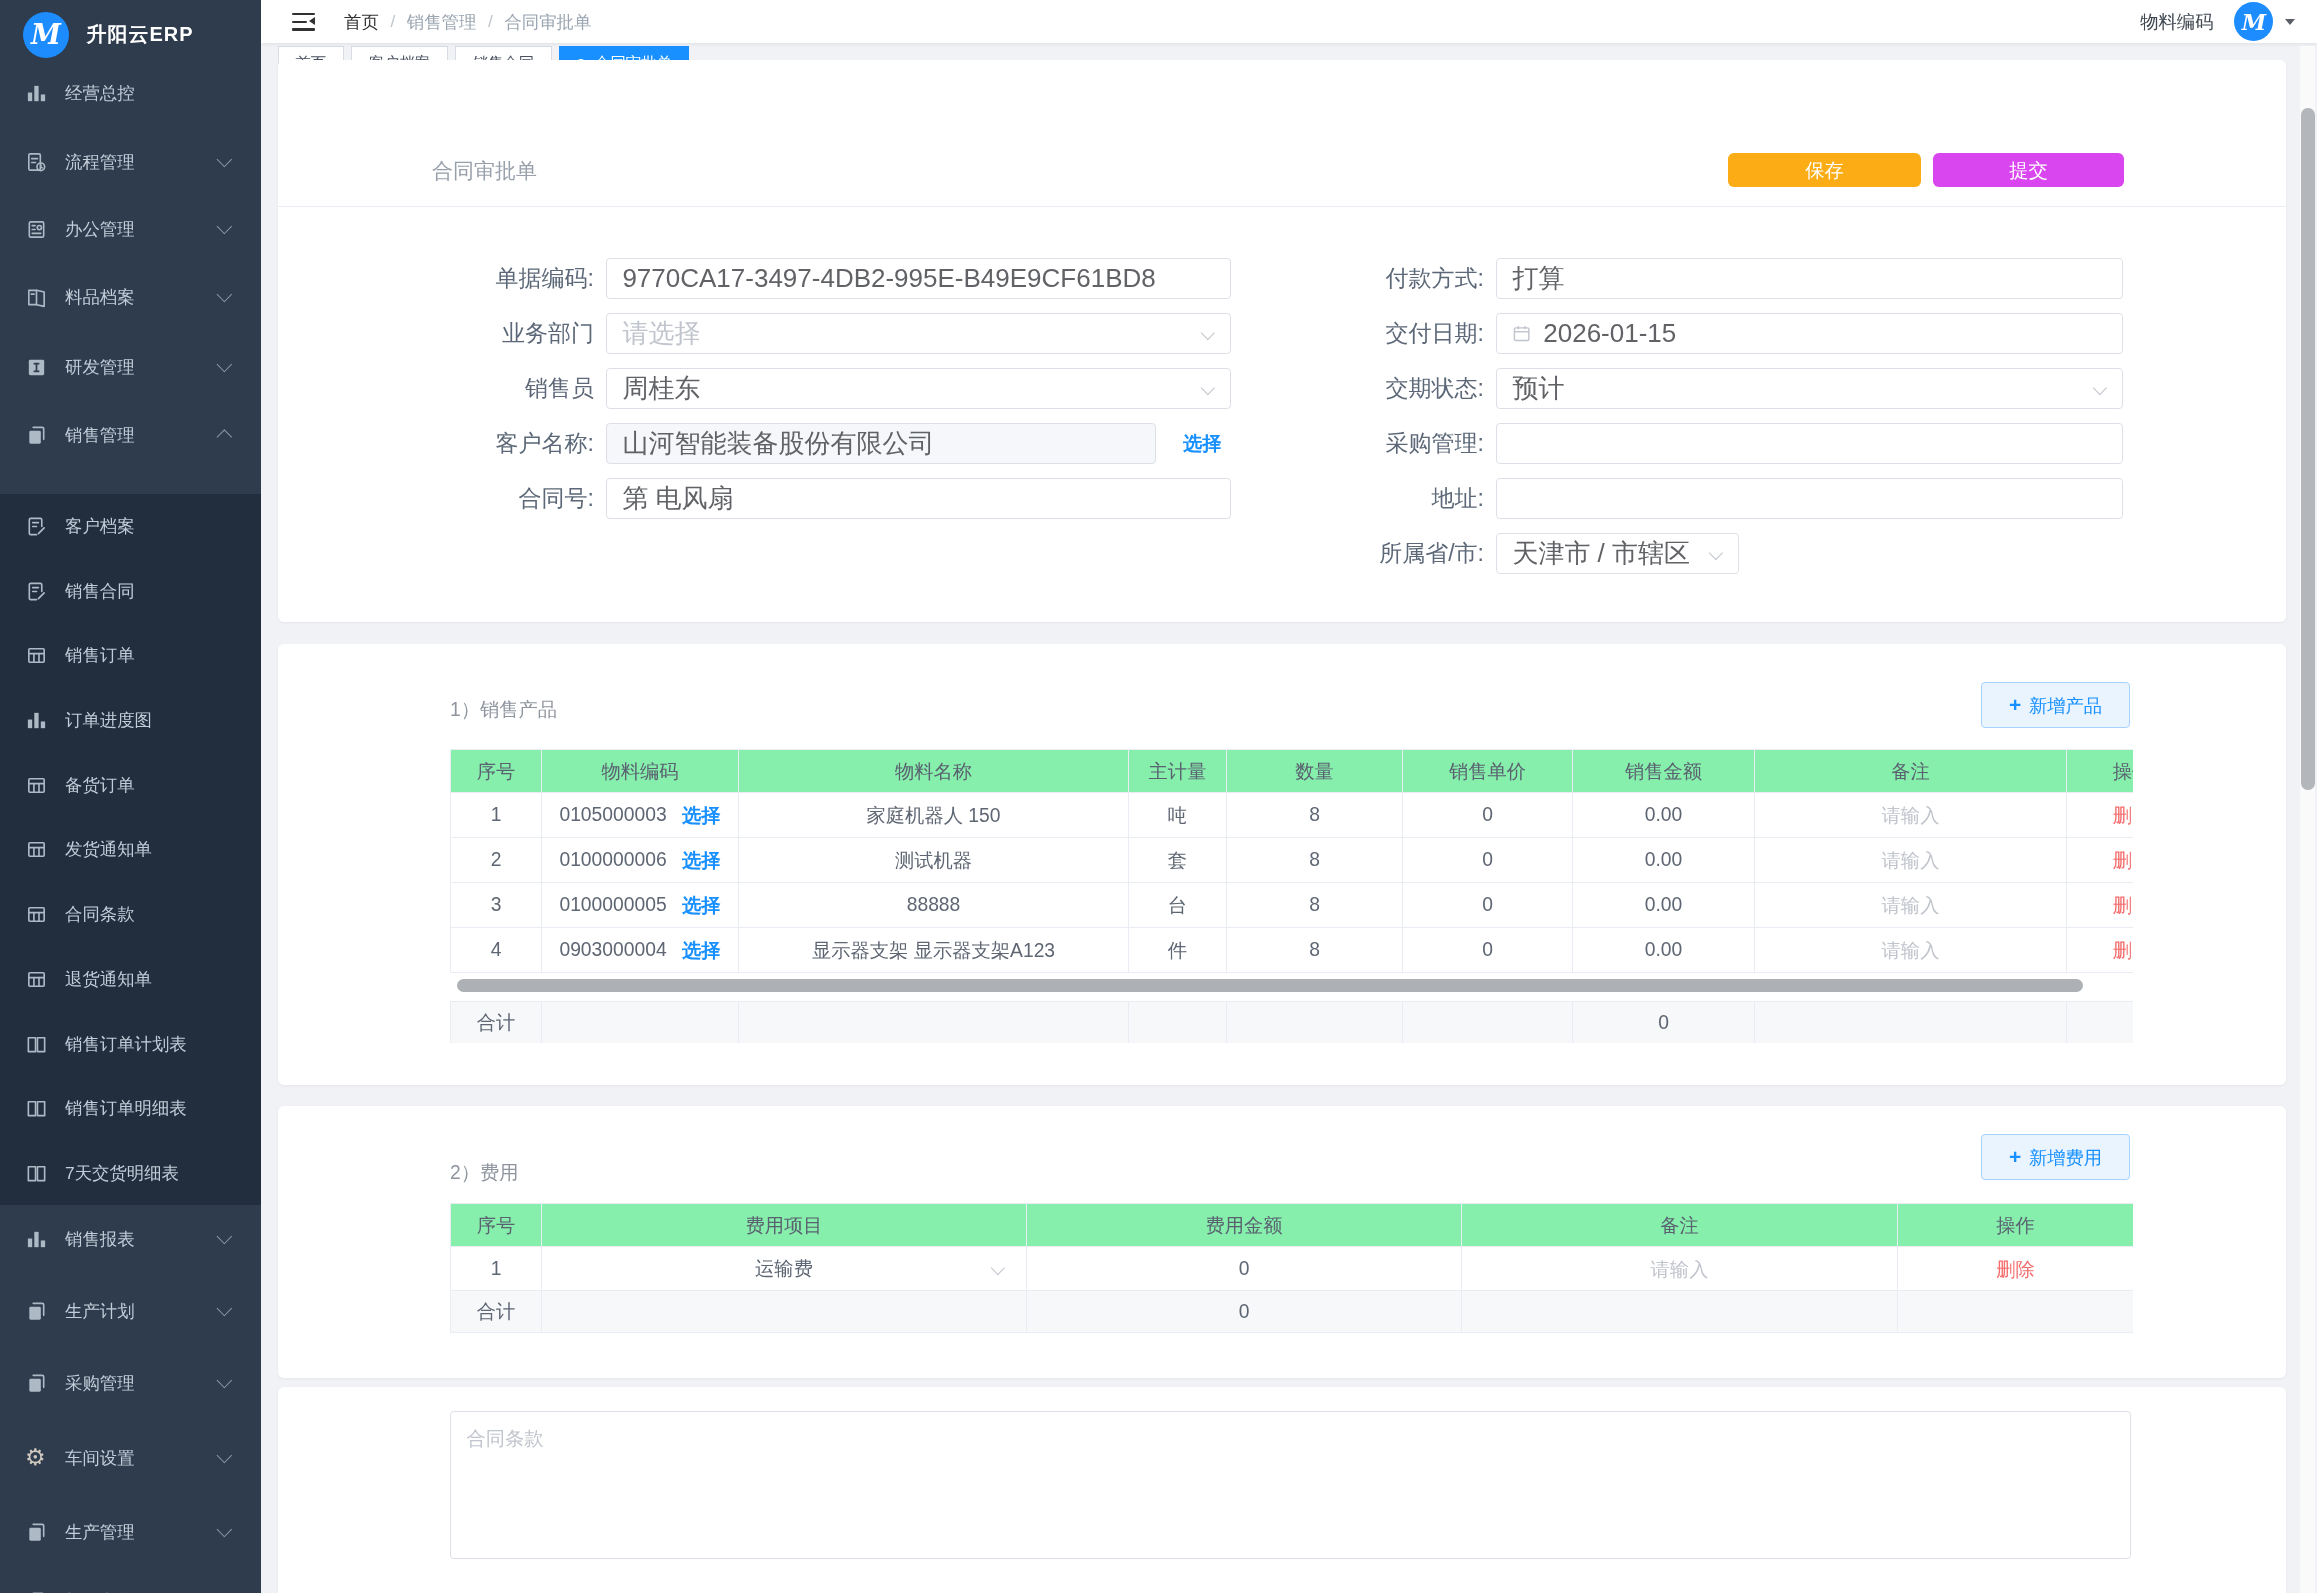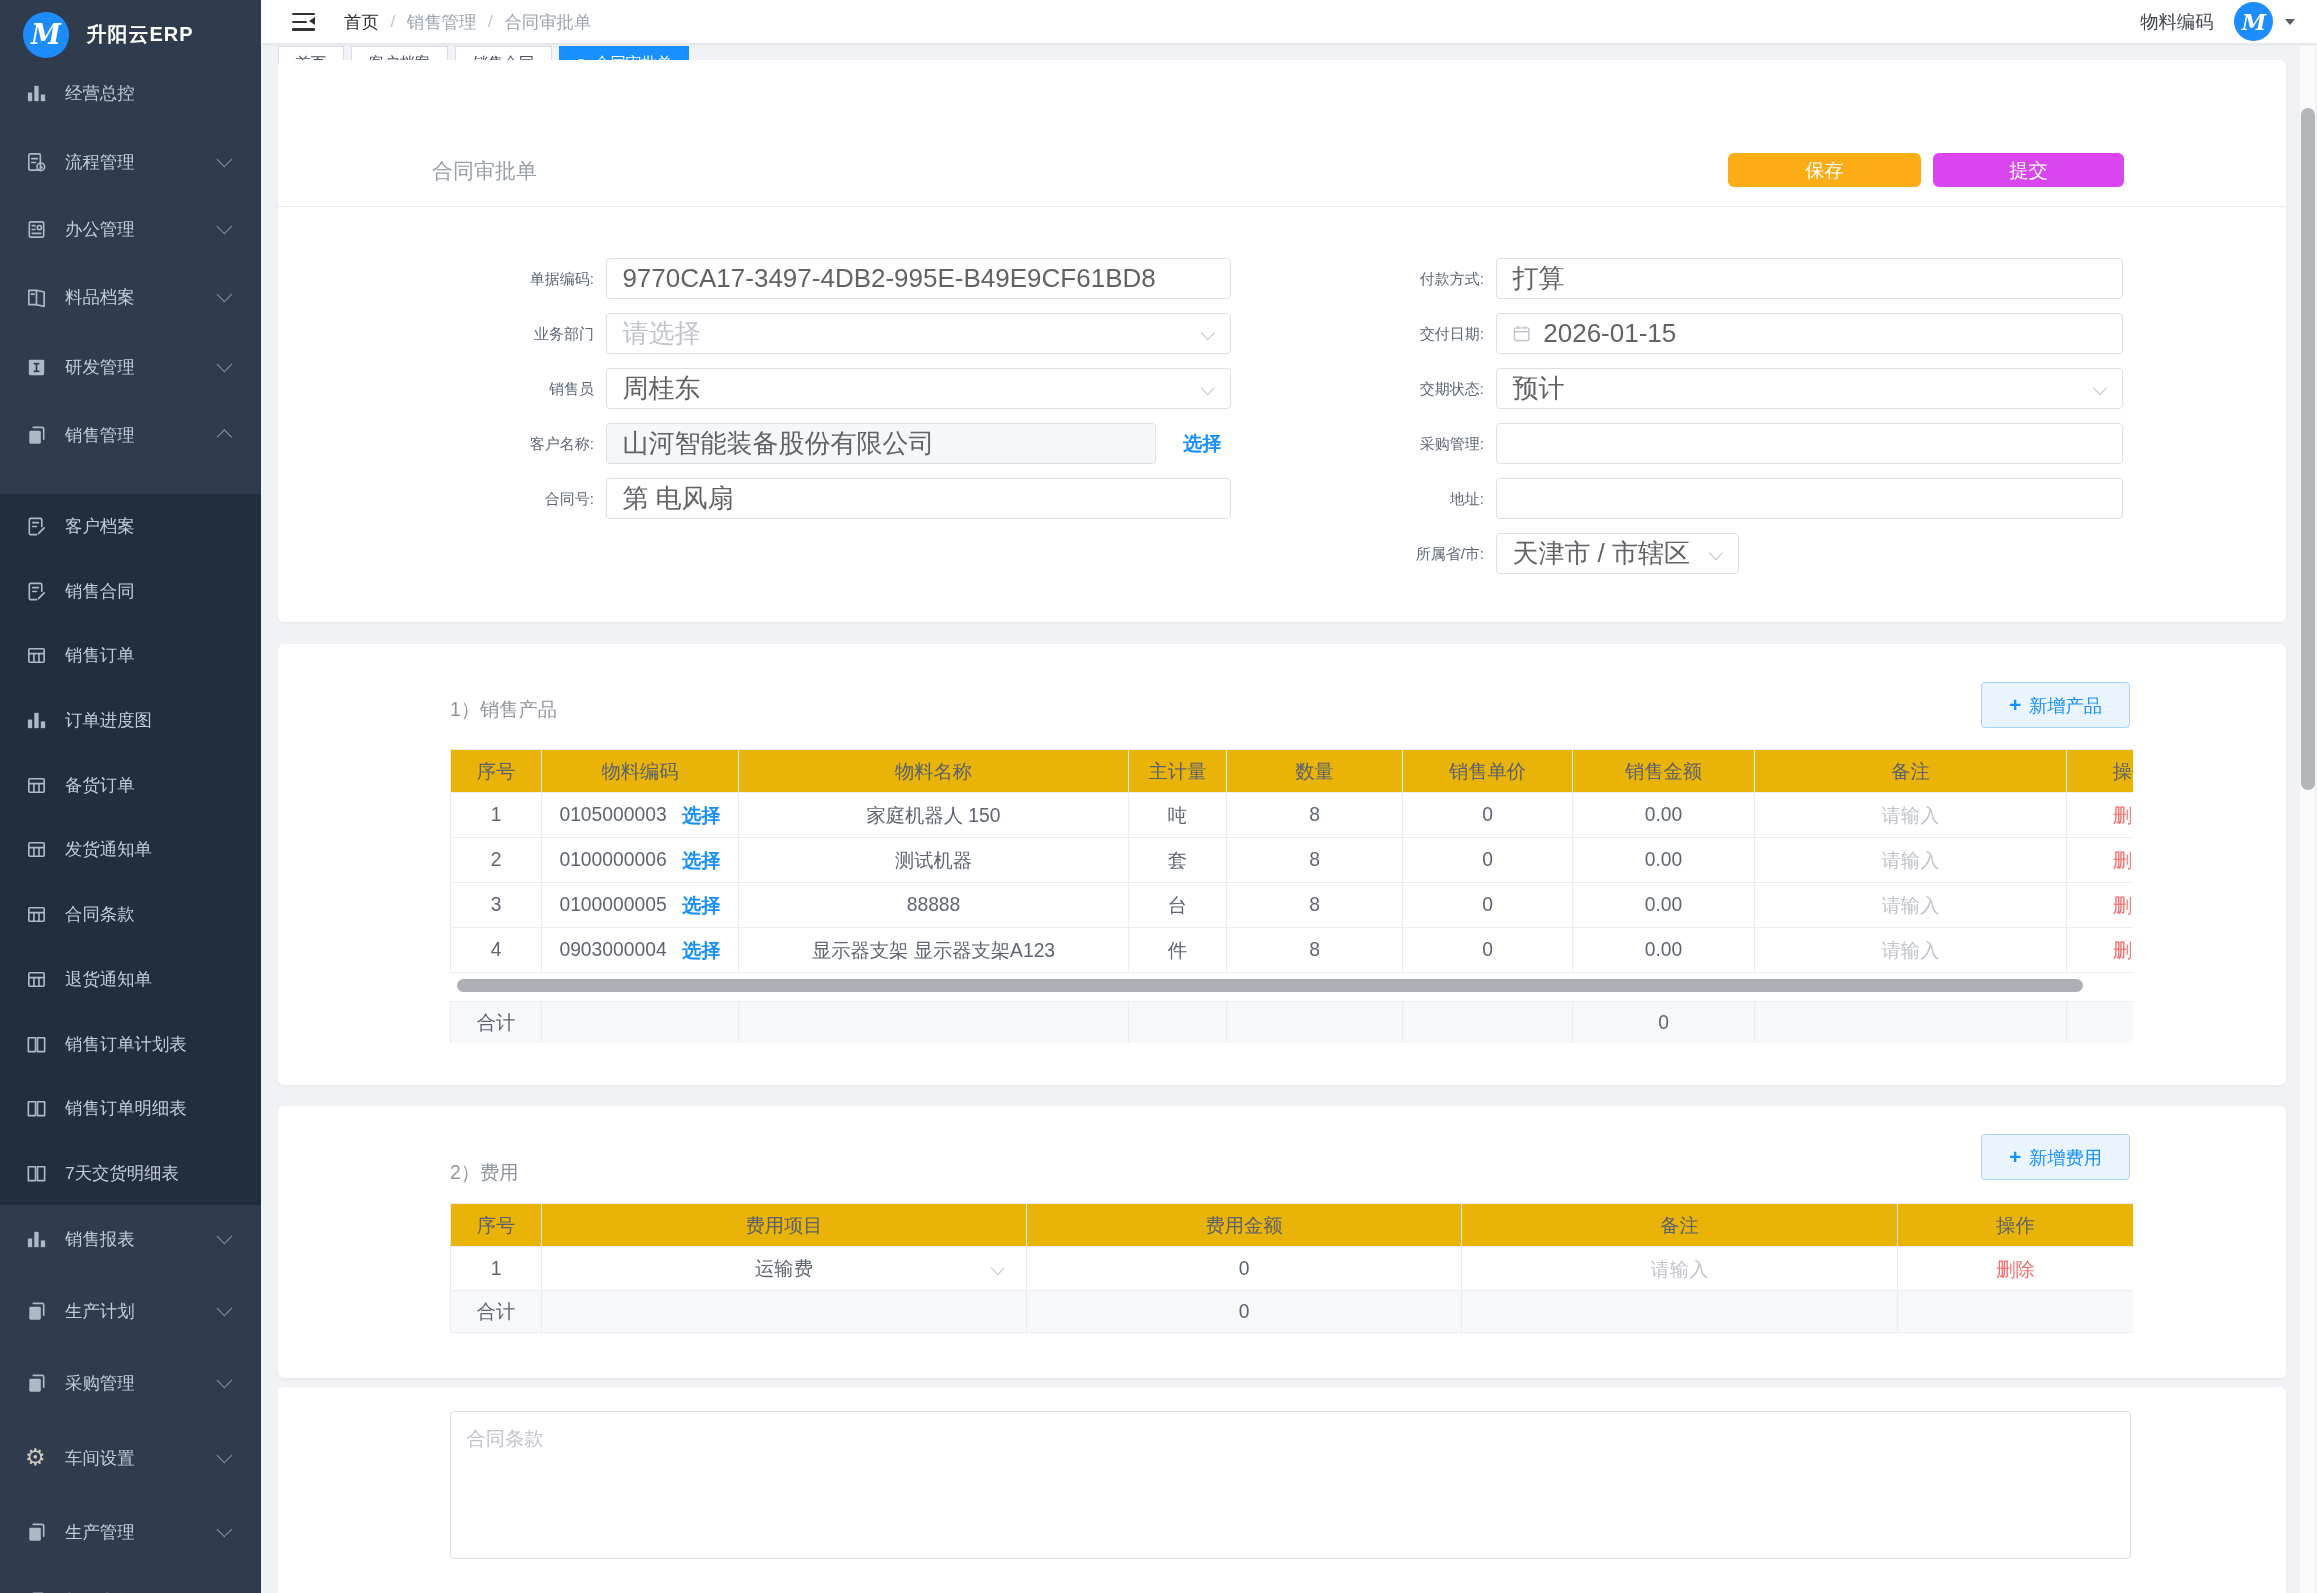--- a/index.html
+++ b/index.html
@@ -65,42 +65,42 @@
   .btn{position:absolute;height:34px;border-radius:5.8px;color:#fff;font-size:19.3px;
     display:flex;align-items:center;justify-content:center;cursor:pointer;}
   #btn-save{left:1450px;top:93px;width:193px;background:#fcad15;}
   #btn-submit{left:1655px;top:93px;width:191px;background:#d946ef;}
   .form-divider{position:absolute;left:0;top:146px;width:2008px;height:1px;background:#e9edf3;}
   
   .f-row{position:absolute;height:41px;}
   .f-row.lcol{left:202px;width:772px;}
   .f-row.rcol{left:1092px;width:772px;}
   .f-label{position:absolute;left:0;top:0;width:114px;text-align:right;line-height:41px;
-    font-size:15px;color:#5c6878;white-space:nowrap;}
+    font-size:23px;color:#5c6878;white-space:nowrap;}
   .ctl{position:absolute;left:126px;top:0;height:41px;border:1px solid #dcdfe6;border-radius:3.9px;
     background:#fff;display:flex;align-items:center;padding:0 15.4px;font-size:26px;color:#606266;
     box-sizing:border-box;white-space:nowrap;}
   .ctl.w1{width:625px;}
   .ctl.w2{width:627px;}
   .ctl.small{width:243px;}
   .ctl.disabled{background:#f5f7fa;width:550px;}
   .ctl .ph{color:#c0c4cc;}
   .sel-arrow{position:absolute;right:17.4px;top:13.5px;width:8.7px;height:8.7px;
     border-right:1.9px solid #c0c4cc;border-bottom:1.9px solid #c0c4cc;transform:rotate(45deg);}
   .cal-ico{margin-right:11.6px;color:#c0c4cc;display:flex;}
   .sel-link{position:absolute;left:703px;top:0;line-height:41px;font-size:19.3px;color:#1890ff;
     font-weight:bold;cursor:pointer;}
   .add-btn{position:absolute;width:149px;height:46px;background:#e9f4ff;border:1px solid #a6d2ff;
     border-radius:3.9px;color:#1890ff;font-size:18.3px;display:flex;align-items:center;justify-content:center;
     cursor:pointer;box-sizing:border-box;}
   .add-btn .plus{font-size:21px;margin-right:7.7px;font-weight:bold;}
   
   .tbl-clip{position:absolute;overflow:hidden;}
   table.grid{border-collapse:collapse;table-layout:fixed;font-size:19.3px;color:#5e6673;}
-  table.grid th{background:#eab308;font-weight:normal;color:#5a6270;height:42px;
+  table.grid th{background:#86efac;font-weight:normal;color:#5a6270;height:42px;
     border:1px solid #e9edf3;text-align:center;padding:0;white-space:nowrap;overflow:hidden;}
   table.grid td{height:44px;border:1px solid #e9edf3;text-align:center;padding:0;
     white-space:nowrap;overflow:hidden;}
   table.grid tr.total-row td{background:#f6f8fa;height:41px;}
   .link{color:#1890ff;cursor:pointer;font-weight:bold;}
   .dlink{color:#f56c6c;cursor:pointer;}
   .cell-ph{color:#c0c4cc;}
   .code-cell{display:inline-flex;align-items:center;}
   .code-cell .link{margin-left:15.4px;}
   .sel-cell{position:relative;display:block;width:100%;height:44px;line-height:44px;cursor:pointer;}

